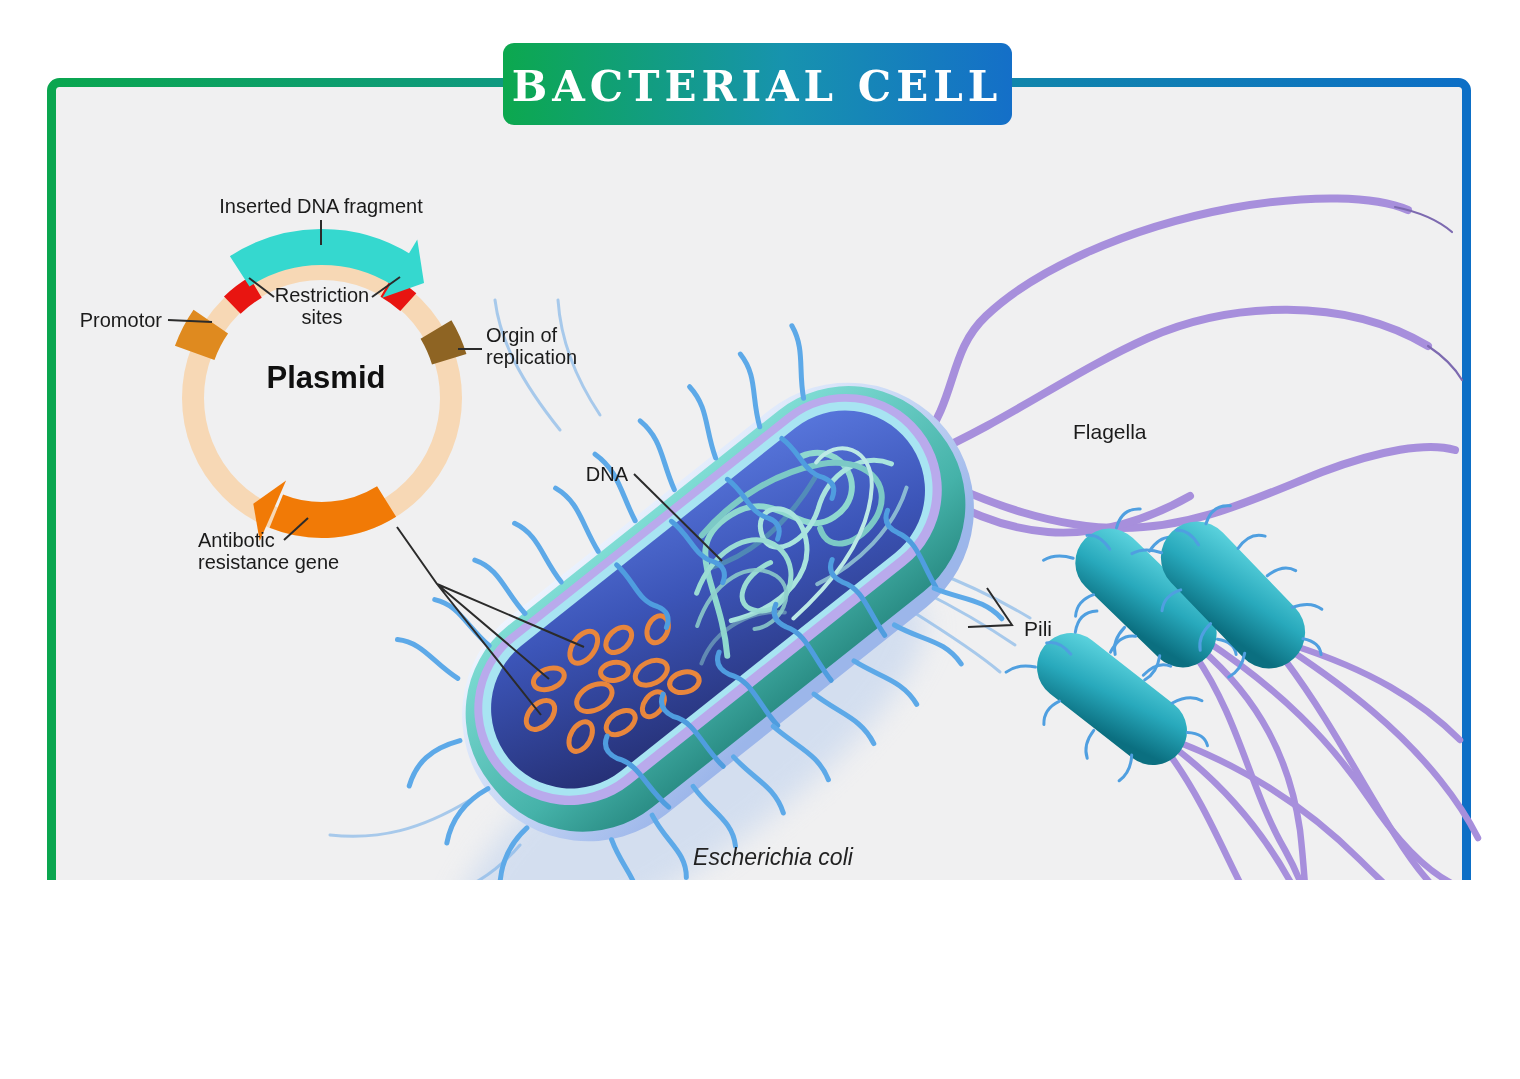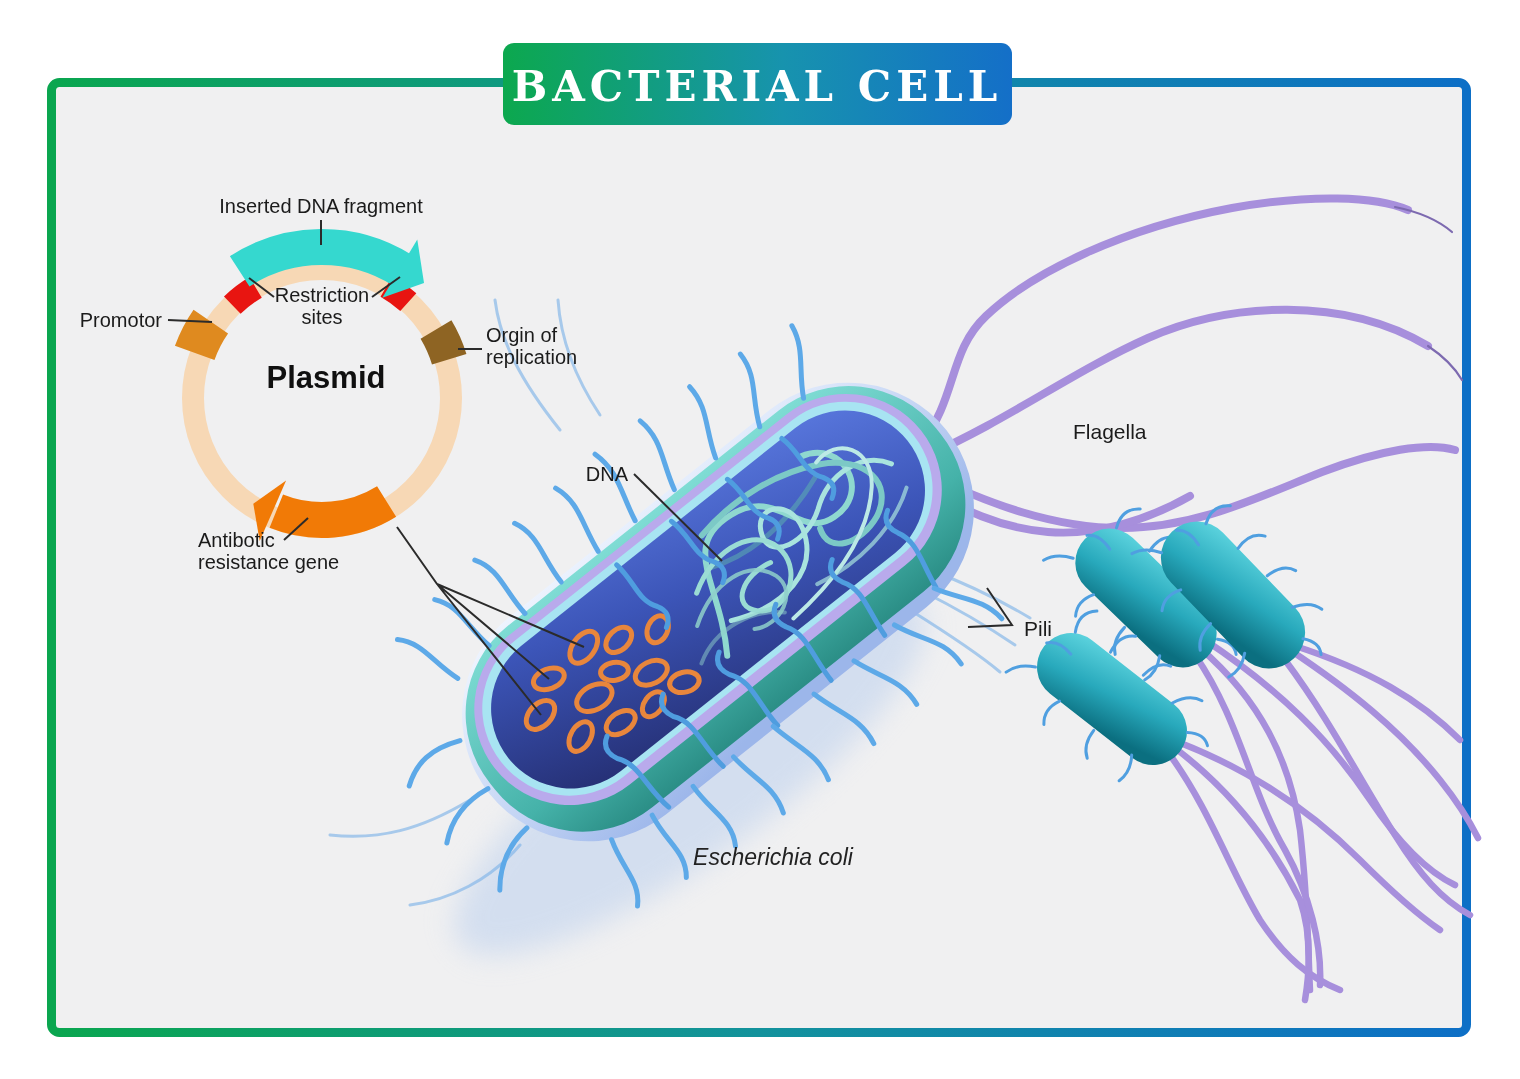--- a/index.html
+++ b/index.html
@@ -1,16 +1,16 @@
 <!DOCTYPE html>
 <html><head>
 <meta charset="utf-8">
 <style>
   html,body{margin:0;padding:0;background:#ffffff;}
-  .stage{width:1520px;height:1079px;position:relative;background:#ffffff;}
+  .stage{width:1520px;height:880px;position:relative;background:#ffffff;}
   svg{display:block;}
   text{font-family:"Liberation Sans","DejaVu Sans",sans-serif;}
   .lbl{font-size:20px;fill:#1b1b1b;}
   .lbl21{font-size:21px;fill:#1b1b1b;}
   .heading{font-size:31px;font-weight:bold;fill:#101010;}
   .species{font-size:23px;font-style:italic;fill:#222222;}
   .banner-title{font-family:"DejaVu Serif","Liberation Serif",serif;font-size:42px;font-weight:bold;fill:#ffffff;letter-spacing:5px;}
   .ldr{stroke:#2b2b2b;stroke-width:2;fill:none;}
   .pili{stroke:#5da9e8;stroke-width:5;fill:none;stroke-linecap:round;}
   .pili-thin{stroke:#7fb4e8;stroke-width:3;fill:none;stroke-linecap:round;opacity:.65;}

